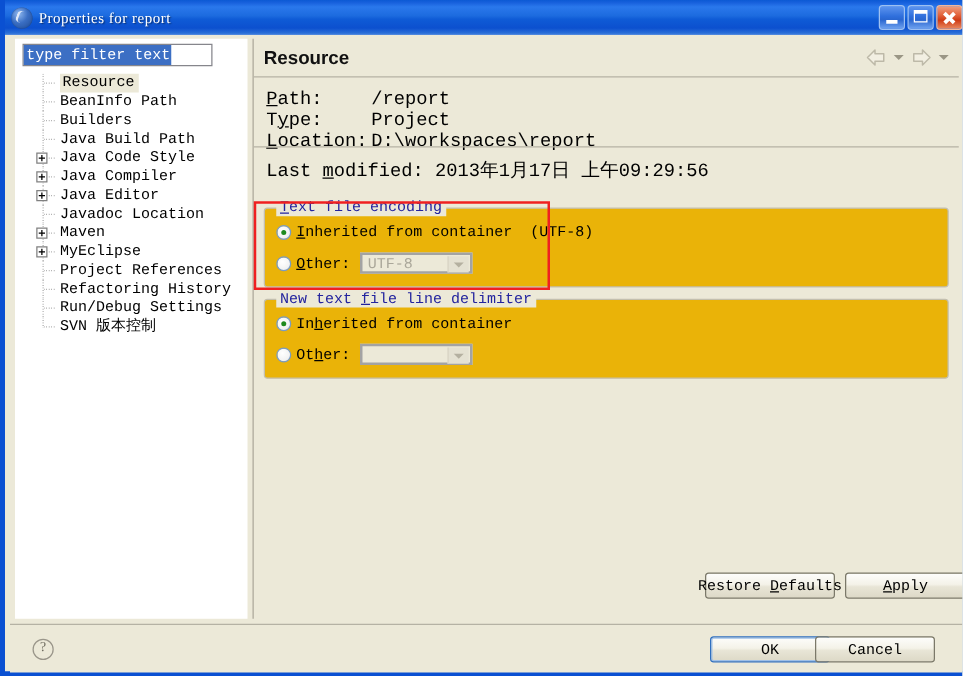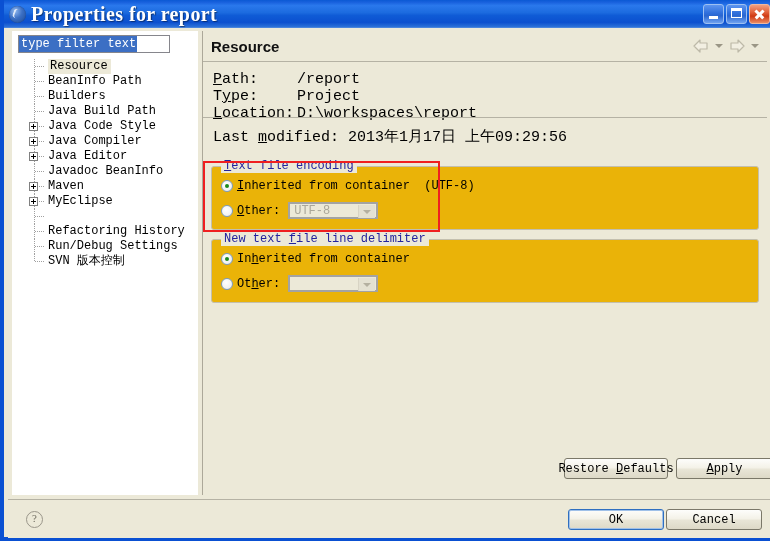--- a/index.html
+++ b/index.html
@@ -55,22 +55,22 @@
     position: absolute;
     left: 4px; top: 3px;
     width: 8px; height: 10px;
     border-left: 2px solid #dfe9f8;
     border-radius: 50% / 30%;
     transform: rotate(20deg);
   }
   .title-text {
     color: #ffffff;
     font-family: "Liberation Serif", serif;
-    font-weight: bold;
-    font-size: 20px;
+    font-weight: normal;
+    font-size: 12px;
     letter-spacing: 0.4px;
     text-shadow: 1px 1px 1px rgba(0,0,0,0.45);
     white-space: nowrap;
   }
   .title-btns {
     margin-left: auto;
     display: flex;
     align-items: center;
     gap: 2px;
     padding-right: 4px;
@@ -410,21 +410,21 @@
     width: 15px; height: 15px;
     border-radius: 50%;
     border: 1px solid #9a968a;
     color: #6d6a5e;
     font-family: "Liberation Serif", serif;
     font-size: 11px;
     line-height: 13px;
     text-align: center;
   }
   .btn-ok     { position: absolute; left: 560px; top: 9px;  width: 96px; height: 21px; }
-  .btn-cancel { position: absolute; left: 658px; top: 9px;  width: 96px; height: 21px; }
+  .btn-cancel { position: absolute; left: 644px; top: 9px;  width: 96px; height: 21px; }
 </style>
 </head>
 <body>
 
 <div id="app">
   <div class="win-frame">
 
     <div class="titlebar">
       <div class="title-icon"></div>
       <div class="title-text">Properties for report</div>
@@ -448,24 +448,24 @@
           <span class="filter-sel">type filter text</span>
         </div>
         <div class="tree" id="tree-root">
             <div class="tnode sel"><span class="vline"></span><span class="hline"></span><span class="tlabel">Resource</span></div>
             <div class="tnode"><span class="vline"></span><span class="hline"></span><span class="tlabel">BeanInfo Path</span></div>
             <div class="tnode"><span class="vline"></span><span class="hline"></span><span class="tlabel">Builders</span></div>
             <div class="tnode"><span class="vline"></span><span class="hline"></span><span class="tlabel">Java Build Path</span></div>
             <div class="tnode"><span class="vline"></span><span class="hline"></span><span class="plusbox"></span><span class="tlabel">Java Code Style</span></div>
             <div class="tnode"><span class="vline"></span><span class="hline"></span><span class="plusbox"></span><span class="tlabel">Java Compiler</span></div>
             <div class="tnode"><span class="vline"></span><span class="hline"></span><span class="plusbox"></span><span class="tlabel">Java Editor</span></div>
-            <div class="tnode"><span class="vline"></span><span class="hline"></span><span class="tlabel">Javadoc BeanInfo</span></div>
+            <div class="tnode"><span class="vline"></span><span class="hline"></span><span class="tlabel">Javadoc Location</span></div>
             <div class="tnode"><span class="vline"></span><span class="hline"></span><span class="plusbox"></span><span class="tlabel">Maven</span></div>
             <div class="tnode"><span class="vline"></span><span class="hline"></span><span class="plusbox"></span><span class="tlabel">MyEclipse</span></div>
-            <div class="tnode"><span class="vline"></span><span class="hline"></span></div>
+            <div class="tnode"><span class="vline"></span><span class="hline"></span><span class="tlabel">Project References</span></div>
             <div class="tnode"><span class="vline"></span><span class="hline"></span><span class="tlabel">Refactoring History</span></div>
             <div class="tnode"><span class="vline"></span><span class="hline"></span><span class="tlabel">Run/Debug Settings</span></div>
             <div class="tnode last"><span class="vline"></span><span class="hline"></span><span class="tlabel">SVN 版本控制</span></div>
           </div>
       </div>
 
       <div class="rightpane">
         <div class="rp-head">
           <div class="rp-title">Resource</div>
           <div class="navwrap">

